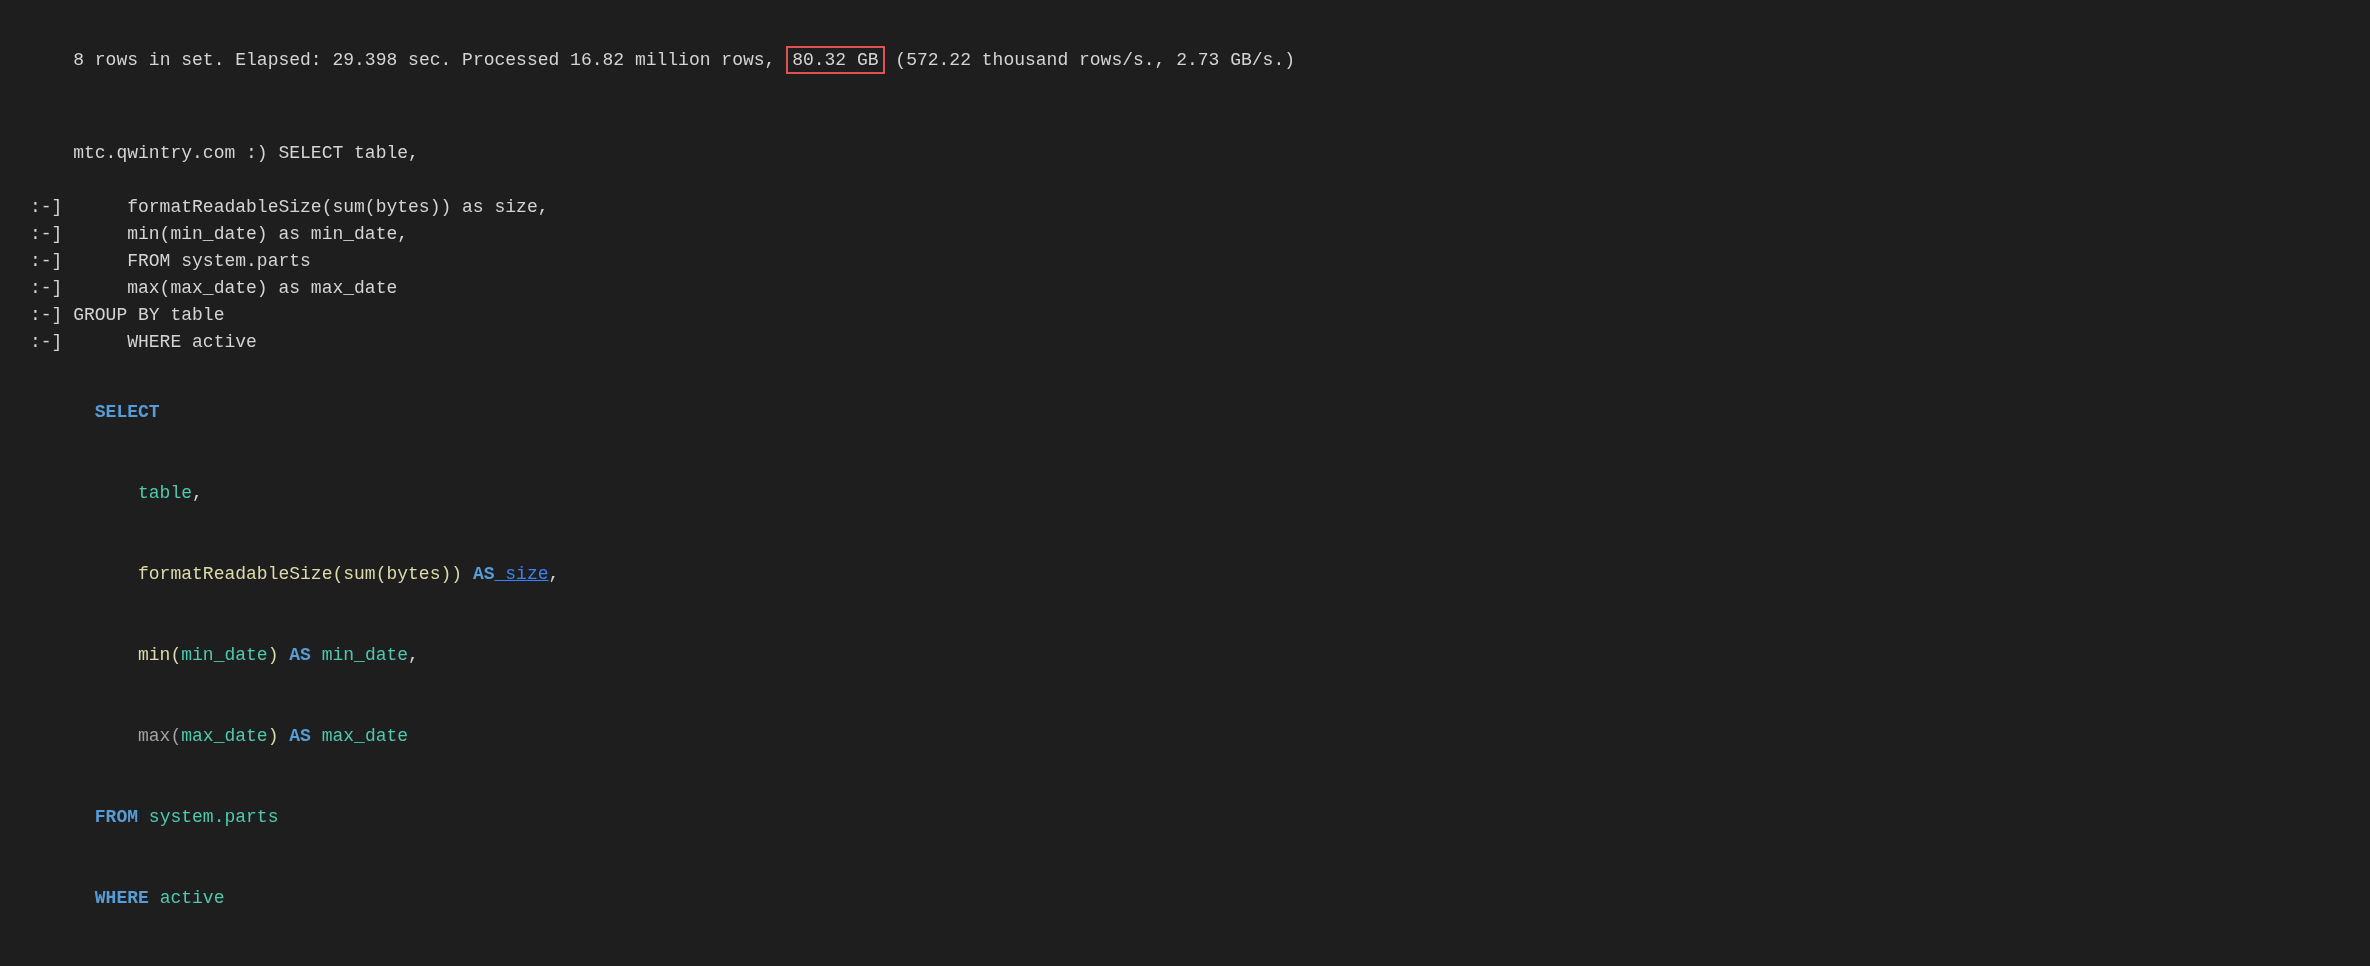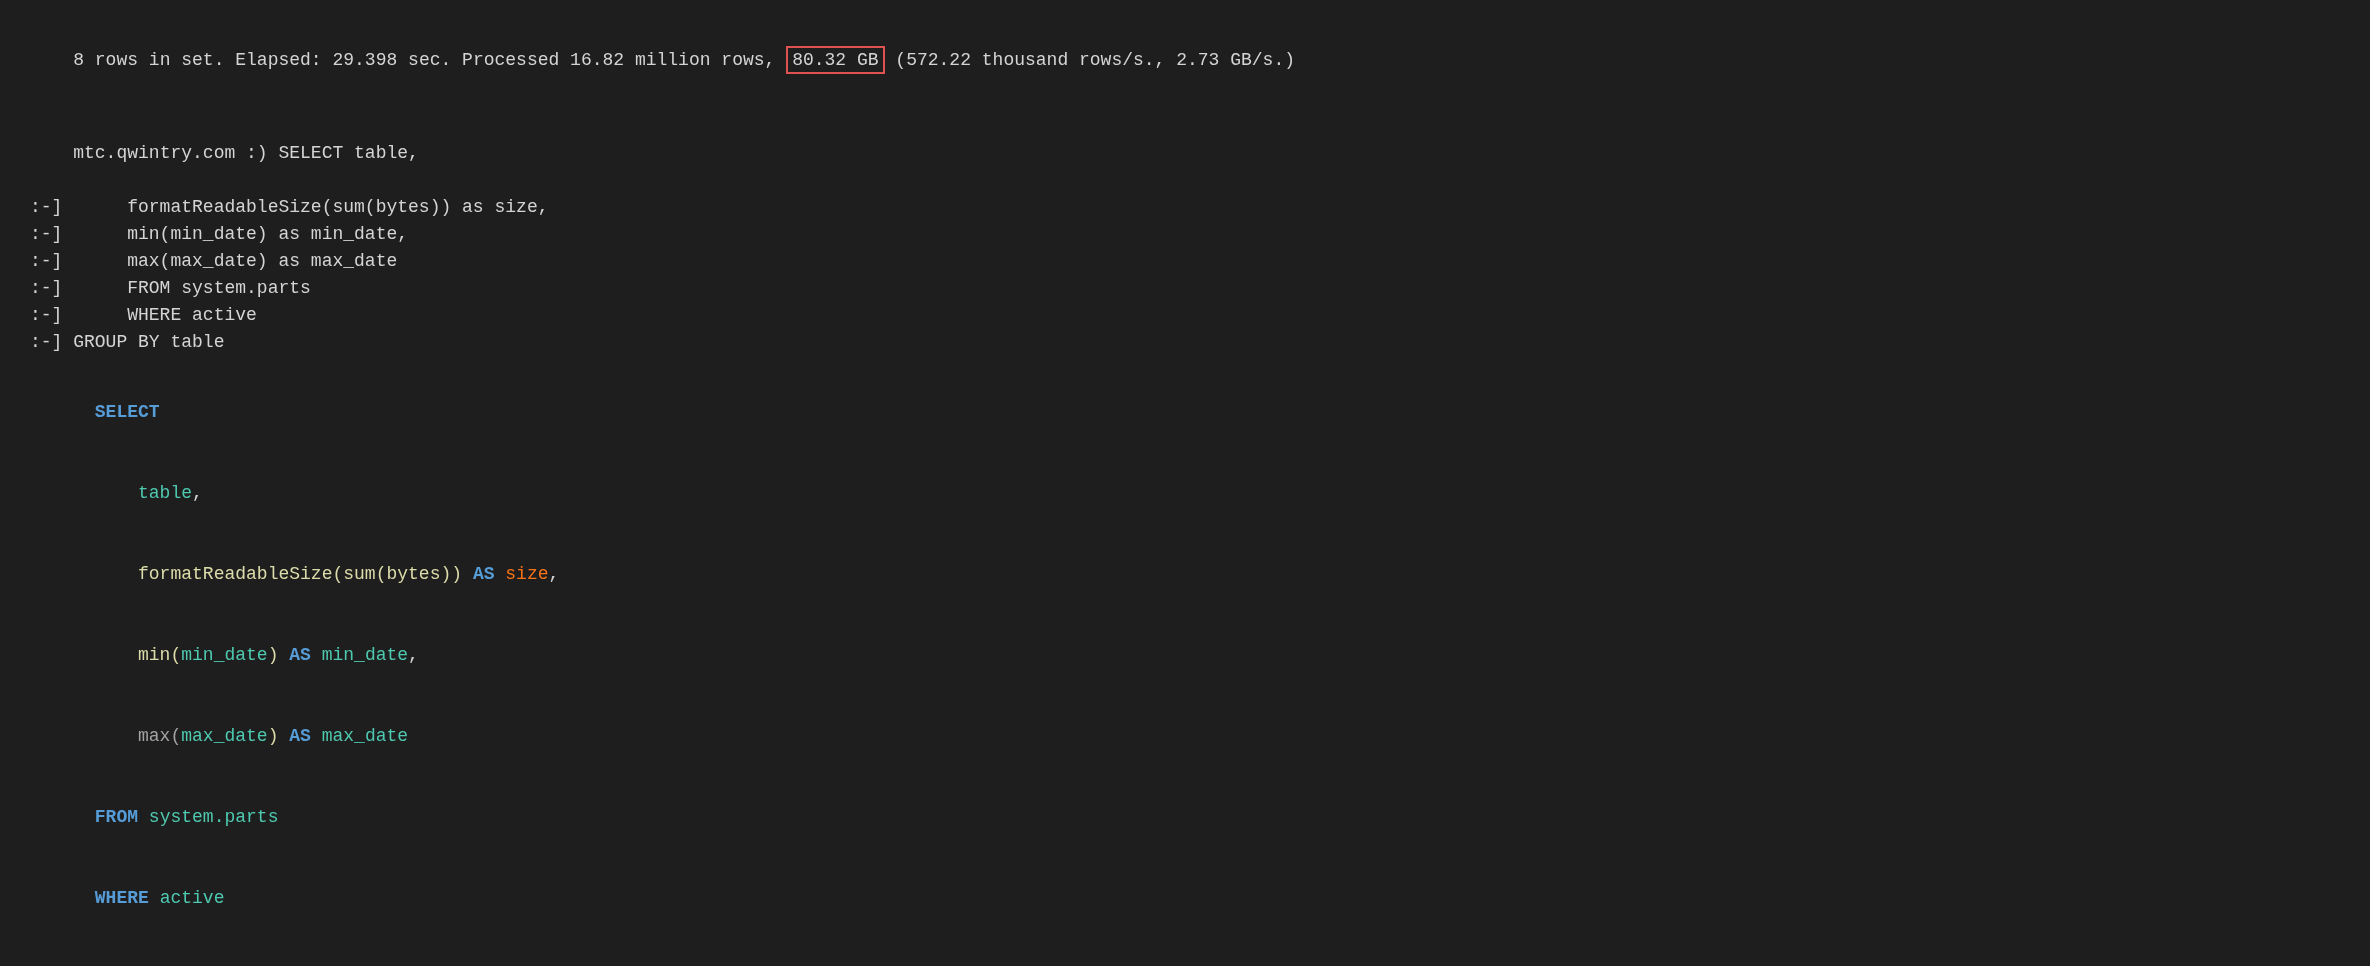--- a/index.html
+++ b/index.html
@@ -55,39 +55,39 @@
     <span>8 rows in set. Elapsed: 29.398 sec. Processed 16.82 million rows, </span><span class="highlight-box">80.32 GB</span><span> (572.22 thousand rows/s., 2.73 GB/s.)</span>
   </div>
 
   <div class="spacer"></div>
 
   <div class="line">
     <span>mtc.qwintry.com :) SELECT table,</span>
   </div>
   <div class="line"><span>:-]      formatReadableSize(sum(bytes)) as size,</span></div>
   <div class="line"><span>:-]      min(min_date) as min_date,</span></div>
+  <div class="line"><span>:-]      FROM system.parts</span></div>
   <div class="line"><span>:-]      max(max_date) as max_date</span></div>
-  <div class="line"><span>:-]      FROM system.parts</span></div>
+  <div class="line"><span>:-] GROUP BY table</span></div>
   <div class="line"><span>:-]      WHERE active</span></div>
-  <div class="line"><span>:-] GROUP BY table</span></div>
 
   <div class="spacer"></div>
 
   <div class="sql-block">
 
     <div class="line">
       <span class="keyword">SELECT</span>
     </div>
 
     <div class="line">
       <span style="color:#4ec9b0;">    table</span><span style="color:#d4d4d4;">,</span>
     </div>
 
     <div class="line">
-      <span style="color:#dcdcaa;margin-top:10px;">    formatReadableSize(sum(bytes))</span><span style="color:#d4d4d4;"> </span><span class="keyword">AS</span><span style="color:#f97316;"> size</span><span style="color:#d4d4d4;">,</span>
+      <span style="color:#dcdcaa;margin-top:10px;">    formatReadableSize(sum(bytes))</span><span style="color:#d4d4d4;"> </span><span class="keyword">AS</span><span style="color:#3b82f6;text-decoration:underline;"> size</span><span style="color:#d4d4d4;">,</span>
     </div>
 
     <div class="line">
       <span style="color:#dcdcaa;margin-top:30px;">    min(</span><span style="color:#4ec9b0;">min_date</span><span style="color:#dcdcaa;">)</span><span style="color:#d4d4d4;"> </span><span class="keyword">AS</span><span style="color:#4ec9b0;"> min_date</span><span style="color:#d4d4d4;">,</span>
     </div>
 
     <div class="line">
       <span style="color:#a3a3a3;">    max(</span><span style="color:#4ec9b0;">max_date</span><span style="color:#dcdcaa;">)</span><span style="color:#d4d4d4;"> </span><span class="keyword">AS</span><span style="color:#4ec9b0;"> max_date</span>
     </div>
 

